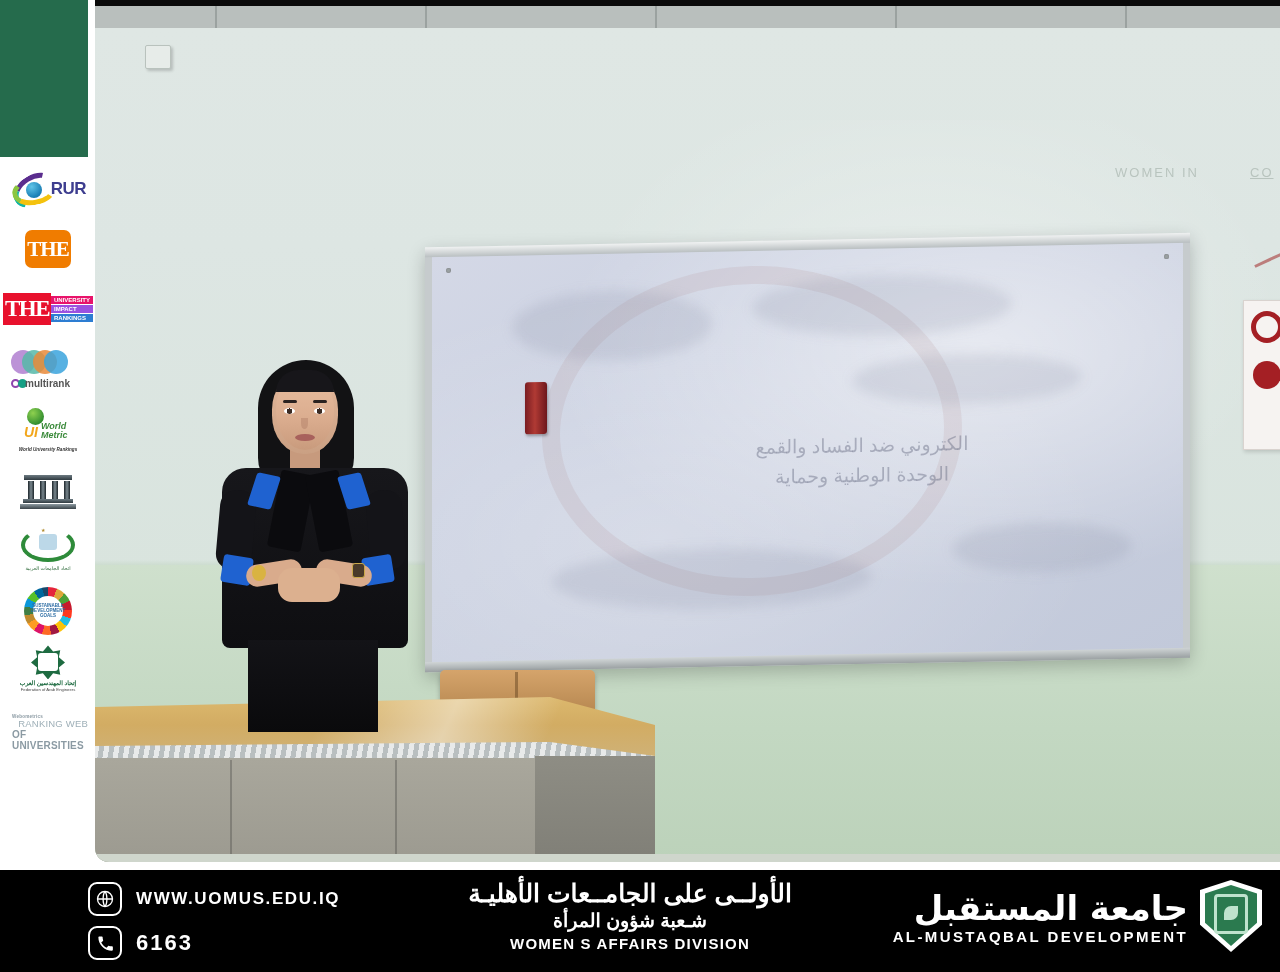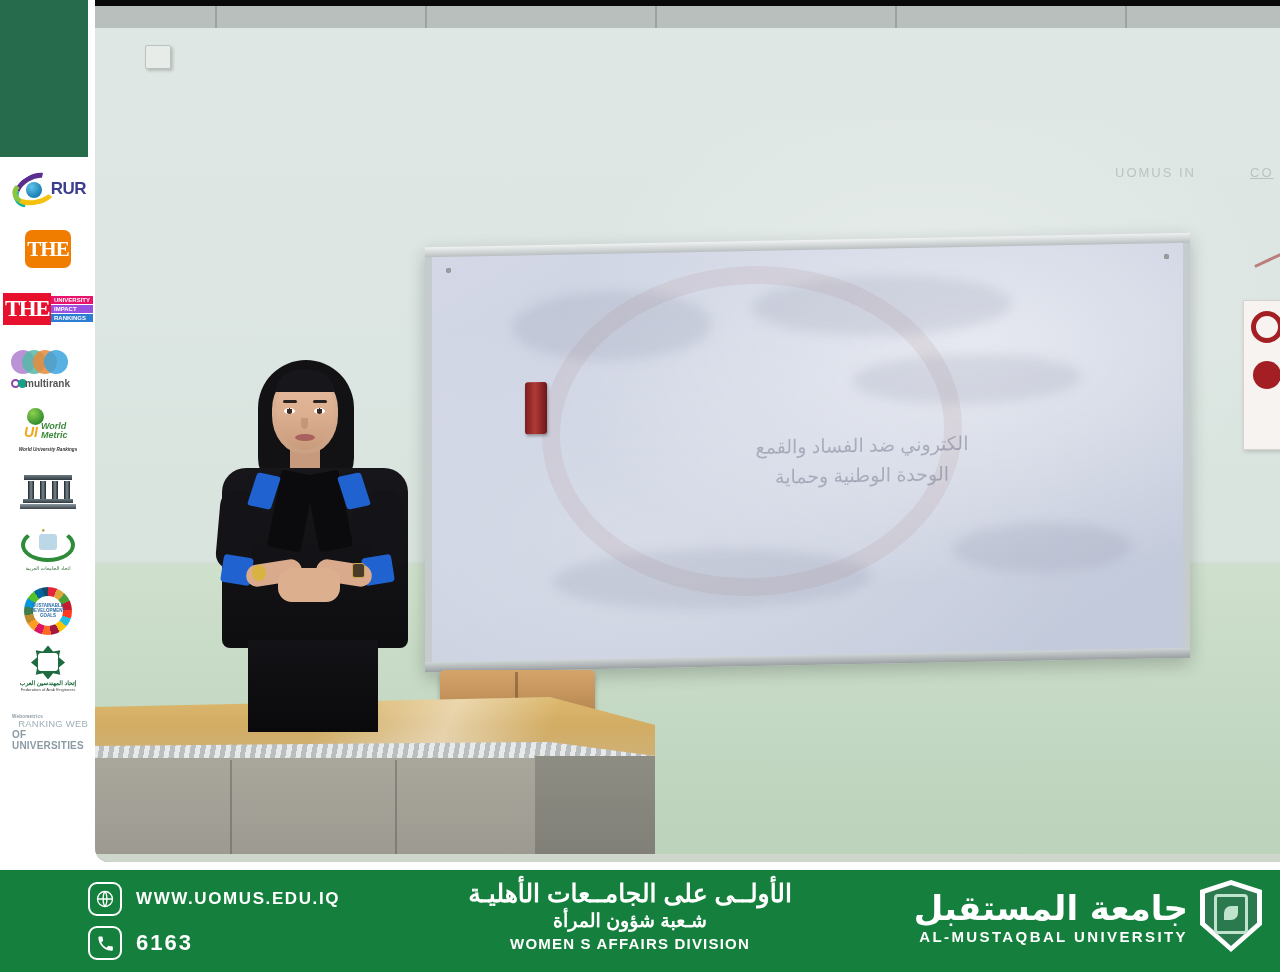--- a/index.html
+++ b/index.html
@@ -238,21 +238,21 @@
     background:repeating-linear-gradient(100deg,#e8eaea 0 5px,#b9bfc0 5px 10px);
     clip-path:polygon(0 4px, 455px 0, 560px 14px, 560px 22px, 0 22px); }
   .desk-body { position:absolute; left:0; top:758px; width:560px; height:104px;
     background:linear-gradient(180deg,#a9a79c,#9c9a90); }
   .desk-panel { position:absolute; top:760px; width:2px; height:100px; background:rgba(70,70,65,.35); }
   .desk-right { position:absolute; left:440px; top:756px; width:120px; height:106px;
     background:linear-gradient(180deg,#8e8d84,#807f77); }
   .floor { position:absolute; left:0; bottom:0; width:100%; height:8px; background:#cfd6cc; }
 
   
-  .footer { position:absolute; left:0; bottom:0; width:1280px; height:102px; background:#15803d; }
+  .footer { position:absolute; left:0; bottom:0; width:1280px; height:102px; background:#000000; }
   .f-left { position:absolute; left:88px; top:12px; width:300px; }
   .f-row { display:flex; align-items:center; gap:14px; margin-bottom:10px; }
   .f-ico { width:34px; height:34px; border:2px solid #fff; border-radius:9px;
     display:flex; align-items:center; justify-content:center; color:#fff; }
   .f-txt { color:#fff; font-weight:800; font-size:17px; letter-spacing:1.6px; }
   .f-tel { color:#fff; font-weight:800; font-size:22px; letter-spacing:2px; }
 
   .f-center { position:absolute; left:400px; top:8px; width:460px; text-align:center; color:#fff; }
   .f-ar1 { font-size:25px; font-weight:700; direction:rtl; letter-spacing:1px; line-height:30px; }
   .f-ar2 { font-size:19px; font-weight:600; direction:rtl; line-height:26px; }
@@ -389,21 +389,21 @@
       <div class="ceil-tile" style="left:800px"></div>
       <div class="ceil-tile" style="left:1030px"></div>
     </div>
     <div class="ceil-line"></div>
     <div class="wall-top"></div>
     <div class="wall-edge"></div>
     <div class="wall-bot"></div>
     <div class="wallbox"></div>
 
     <div class="proj"></div>
-    <div class="proj-txt" style="left:1020px; top:165px;">UOMUS IN</div>
+    <div class="proj-txt" style="left:1020px; top:165px;">WOMEN IN</div>
     <div class="proj-txt" style="left:1155px; top:165px;text-decoration:underline;">CO</div>
 
     <div class="sign2"></div>
     <div class="sign">
       <div class="sign-c1"></div>
       <div class="sign-c2"></div>
     </div>
 
     <div class="wb">
       <div class="wb-inner"></div>
@@ -490,21 +490,21 @@
 
     <div class="f-center">
       <div class="f-ar1">الأولــى على الجامــعات الأهليـة</div>
       <div class="f-ar2">شـعبة شؤون المرأة</div>
       <div class="f-en">WOMEN S AFFAIRS  DIVISION</div>
     </div>
 
     <div class="f-right">
       <div>
         <div class="f-uni-ar">جامعة المستقبل</div>
-        <div class="f-uni-en">AL-MUSTAQBAL  UNIVERSITY</div>
+        <div class="f-uni-en">AL-MUSTAQBAL  DEVELOPMENT</div>
       </div>
       <div class="crest">
         <div class="crest-sh"></div>
         <div class="crest-in"></div>
         <div class="crest-g"></div>
         <div class="crest-d"></div>
       </div>
     </div>
   </div>
 

